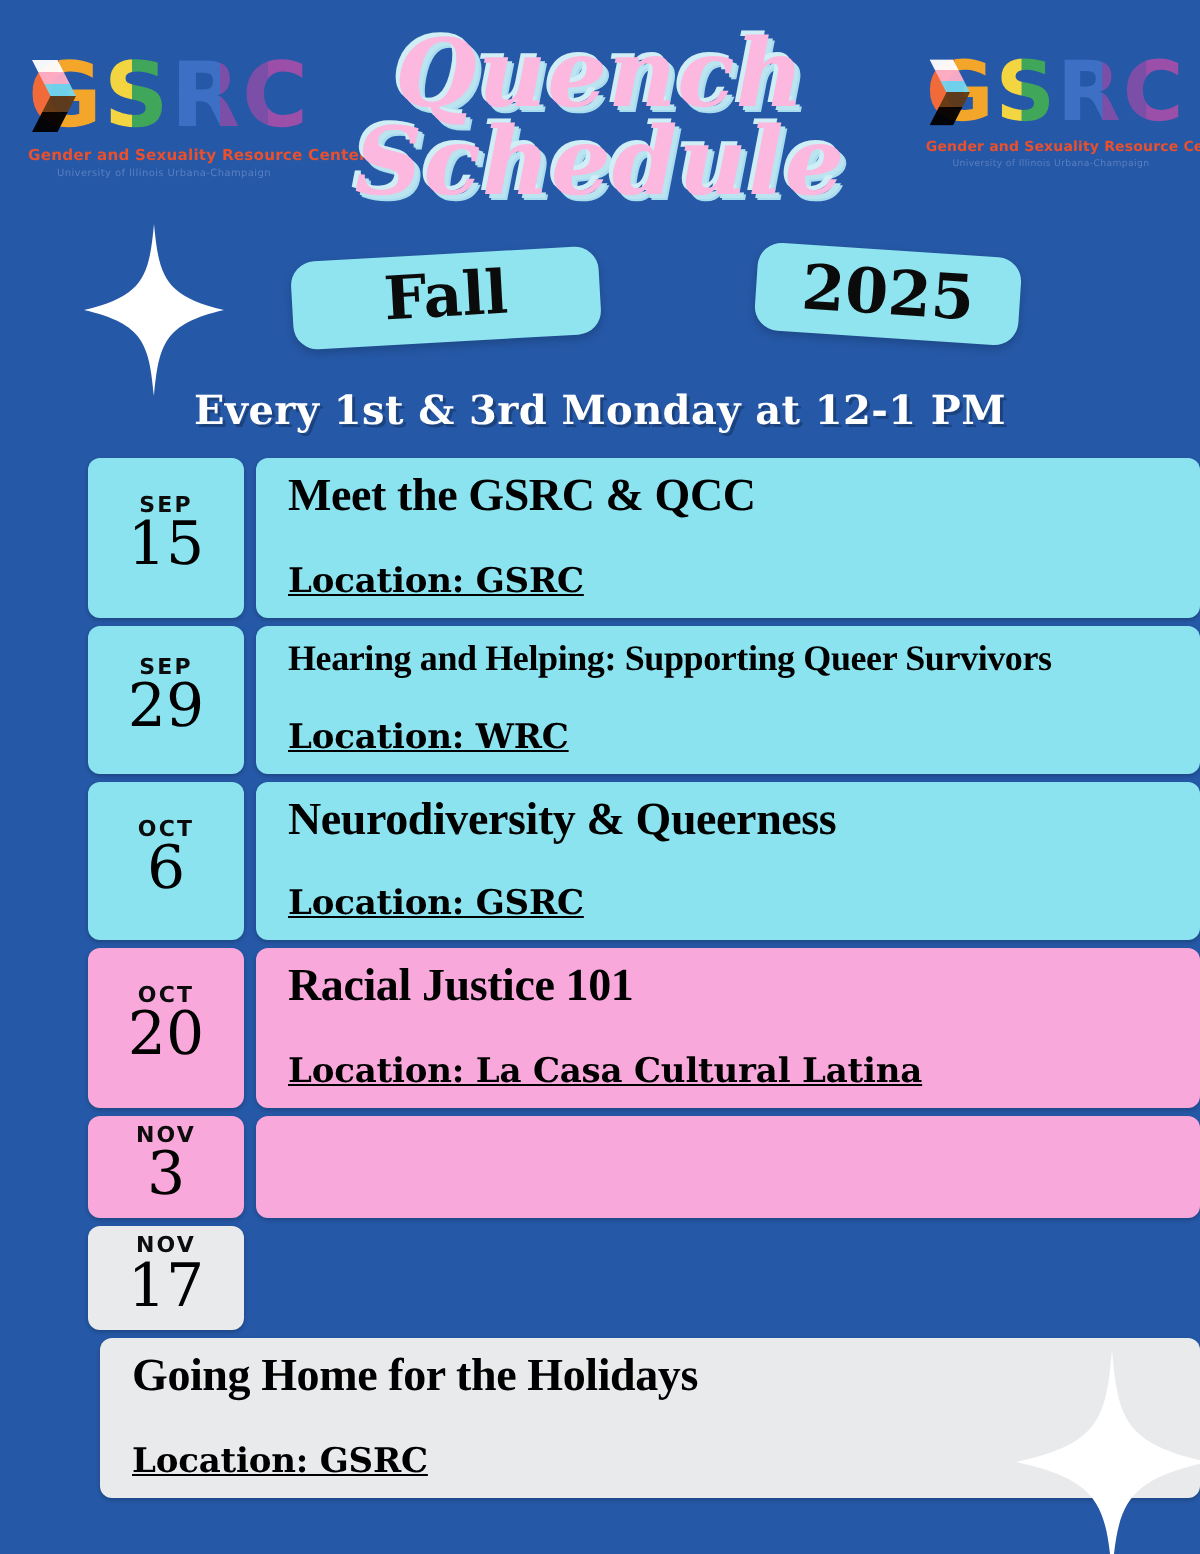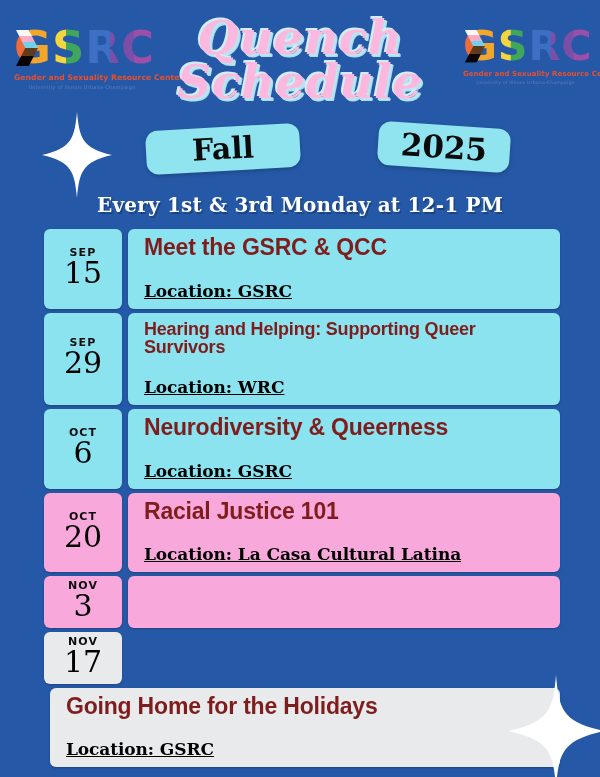--- a/index.html
+++ b/index.html
@@ -149,21 +149,21 @@
     font-size:20px;
     color:#ffffff;
     text-shadow:1.5px 1.5px 0 rgba(0,0,0,.25);
     letter-spacing:.2px;
   }
 
   
   .schedule {
     position:absolute;
     left:44px; top:229px;
-    width:516px;
+    width:556px;
   }
   .row {
     display:flex;
     align-items:stretch;
     margin-bottom:4px;
   }
   .date-cell {
     width:78px;
     flex:0 0 78px;
     border-radius:6px;
@@ -194,23 +194,23 @@
     flex:1 1 auto;
     margin-left:6px;
     border-radius:6px;
     padding:7px 0 8px 16px;
     display:flex;
     flex-direction:column;
     justify-content:center;
     box-shadow:0 1px 2px rgba(0,0,0,.22);
   }
   .ev-title {
-    font-family:Liberation Sans, sans-serif;
-    font-weight:bold;
-    color:#7f1d1d;
+    font-family:Liberation Serif, serif;
+    font-weight:bold;
+    color:#000000;
     font-size:23px;
     line-height:1.03;
     letter-spacing:-.2px;
   }
   .ev-title.sm { font-size:18px; line-height:1.02; }
   .ev-loc {
     font-family:"DejaVu Serif", serif;
     font-weight:bold;
     color:#000;
     font-size:17px;

